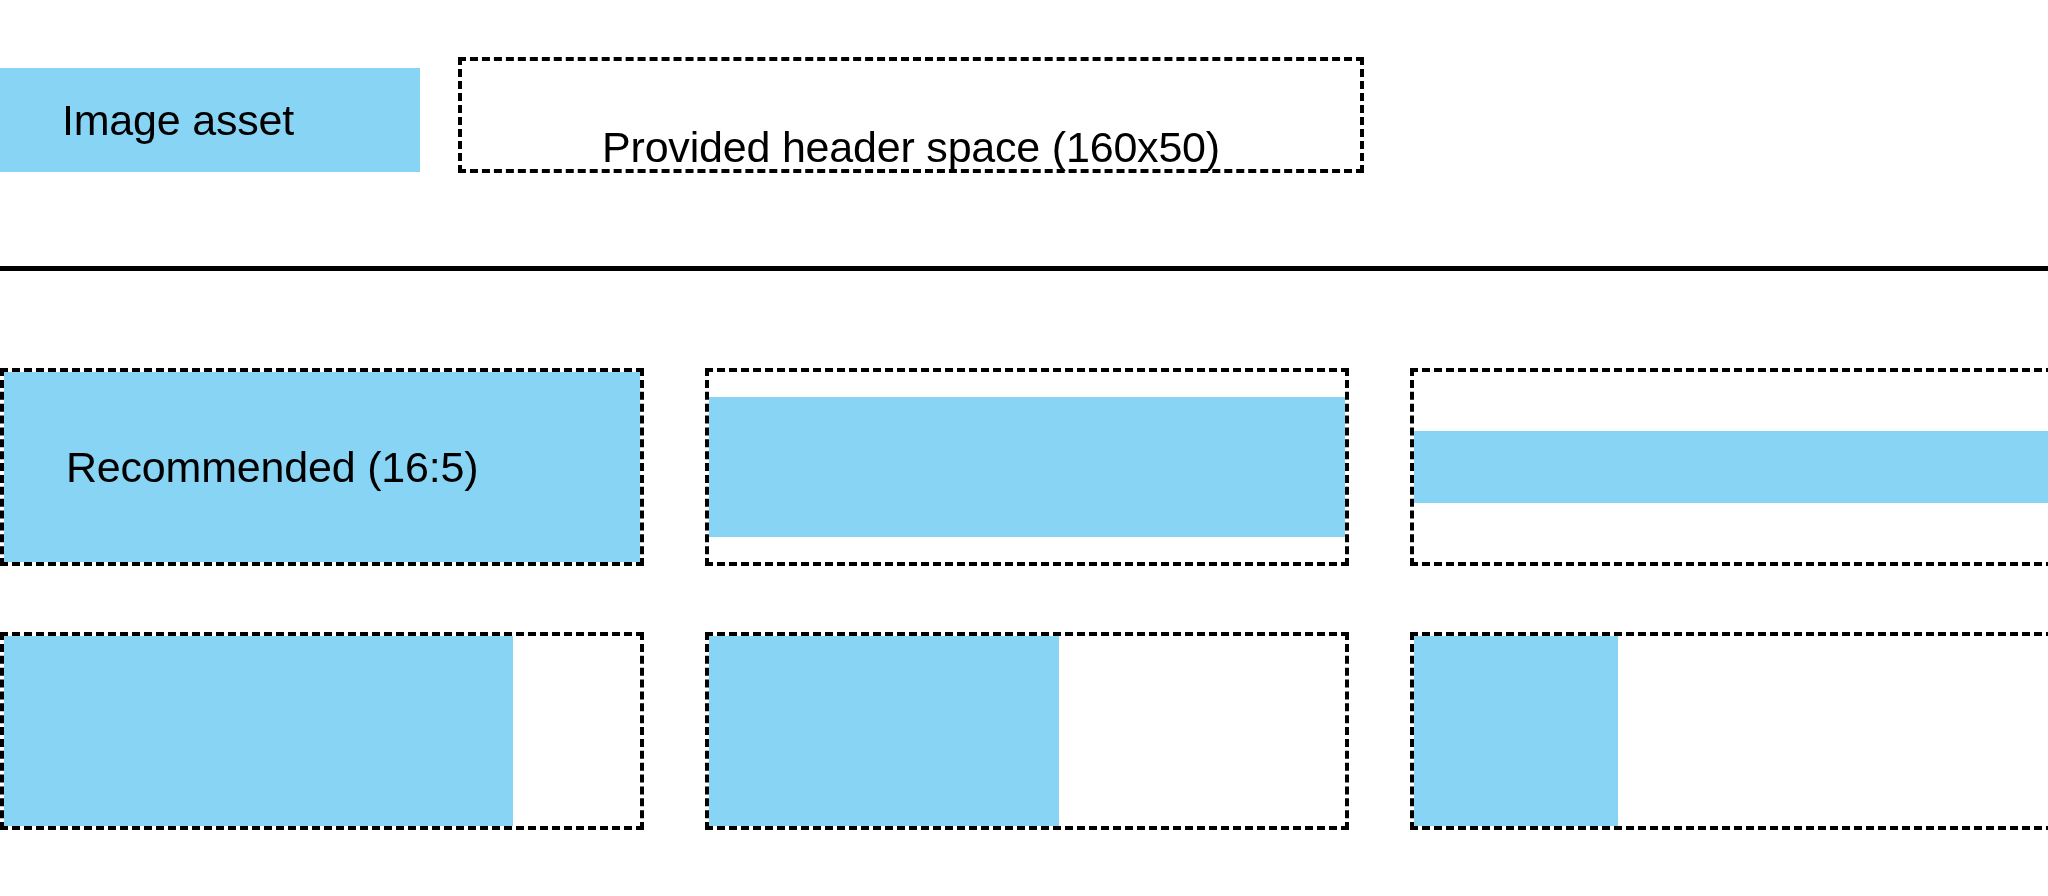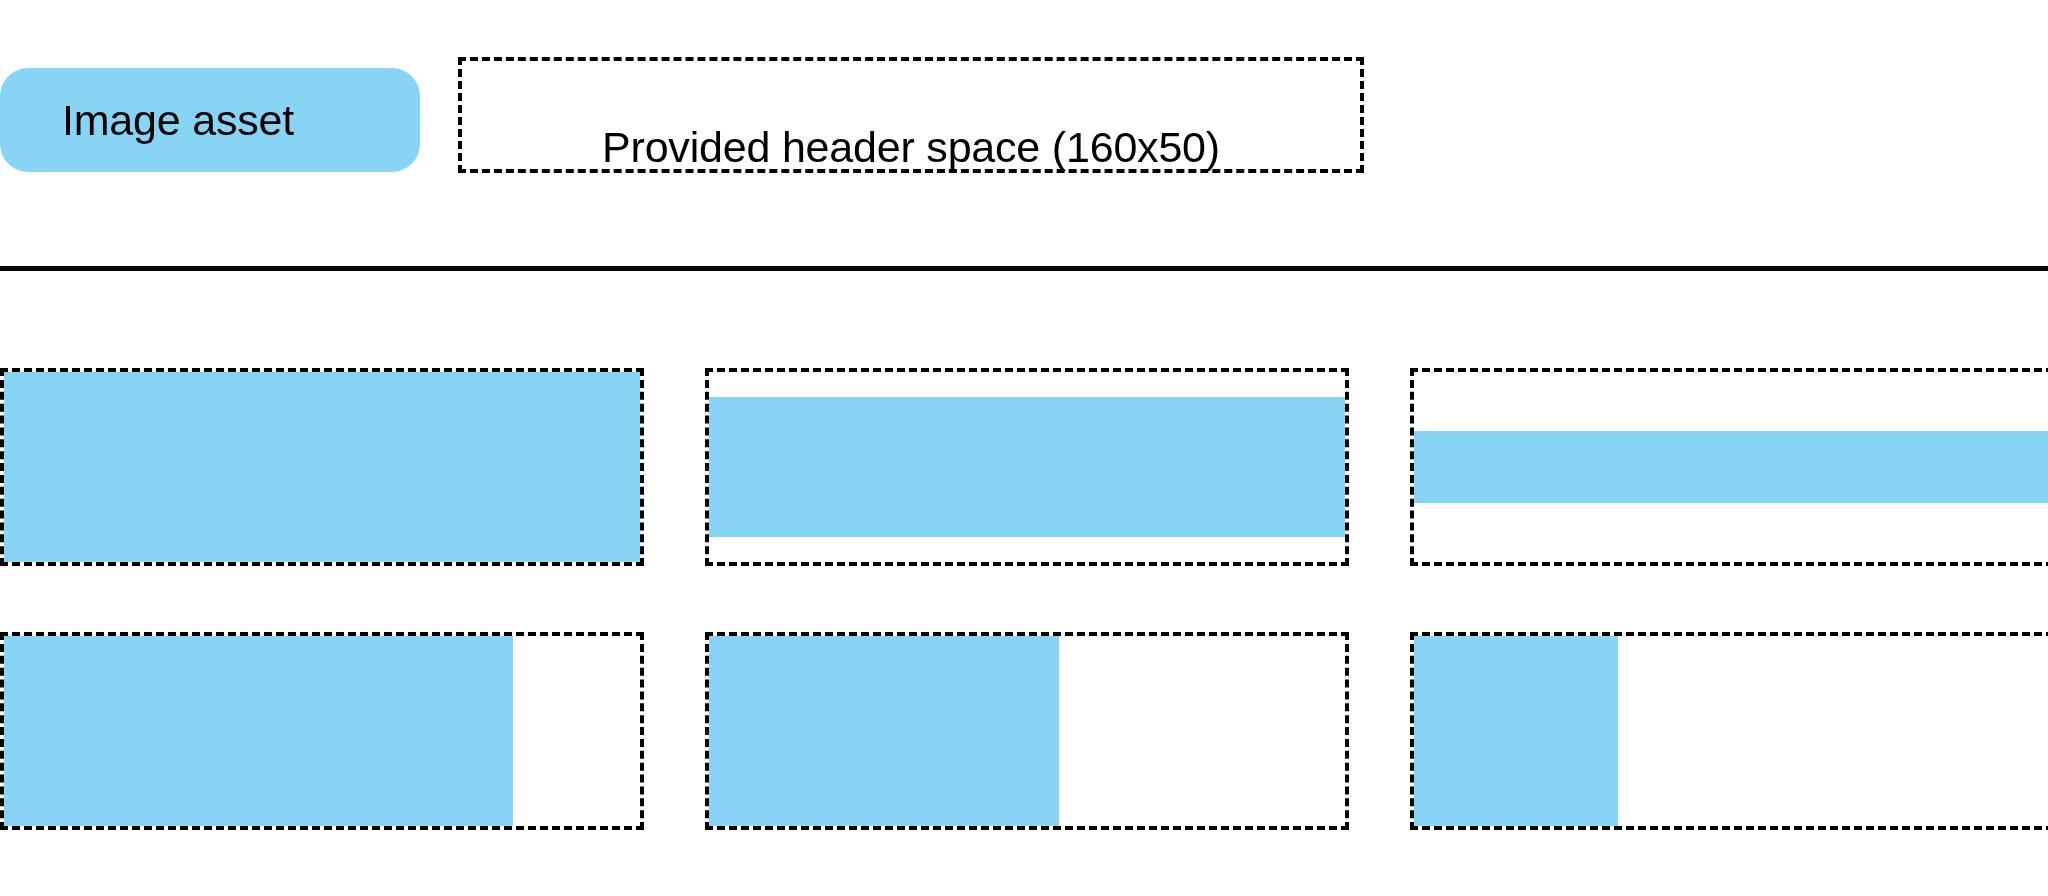--- a/index.html
+++ b/index.html
@@ -28,21 +28,20 @@
   .legend-swatch {
     position: absolute;
     left: 0;
     top: 68px;
     width: 420px;
     height: 104px;
     background: var(--fill);
     display: flex;
     align-items: center;
     box-sizing: border-box;
-    border-radius: 28px;
   }
   .legend-swatch .legend-text {
     padding-left: 62px;
     font-size: 43px;
     letter-spacing: -0.2px;
     line-height: 1;
     white-space: nowrap;
   }
 
   .legend-box {
@@ -133,20 +132,21 @@
     <span class="legend-text">Provided header space (160x50)</span>
   </div>
 
   <div class="divider" style="background: rgb(0, 0, 0);"></div>
 
   <div class="grid">
 
     <div class="grid-row row-1">
       <div class="tile col-1" style="border-color: rgb(0, 0, 0);">
         <div class="tile-fill" style="left: 0%; top: 0%; width: 100%; height: 100%; background: rgb(135, 212, 245);"></div>
+        <span class="tile-label">Recommended (16:5)</span>
       </div>
       <div class="tile col-2" style="border-color: rgb(0, 0, 0);">
         <div class="tile-fill" style="left: 0%; top: 13%; width: 100%; height: 74%; background: rgb(135, 212, 245);"></div>
       </div>
       <div class="tile col-3" style="border-color: rgb(0, 0, 0);">
         <div class="tile-fill" style="left: 0%; top: 31%; width: 100%; height: 38%; background: rgb(135, 212, 245);"></div>
       </div>
     </div>
 
     <div class="grid-row row-2">

